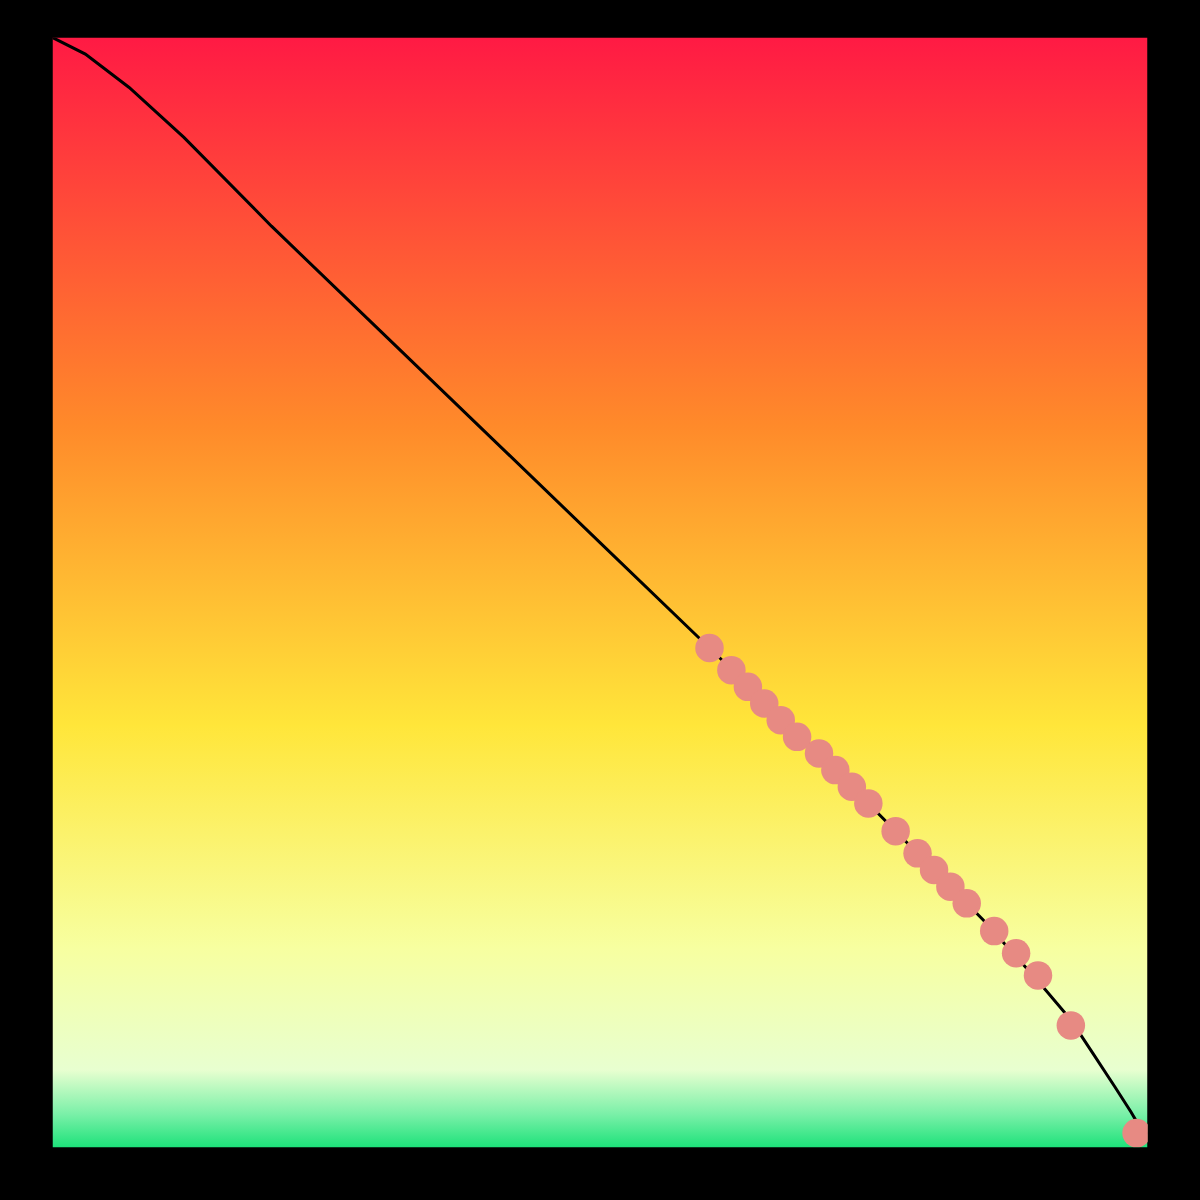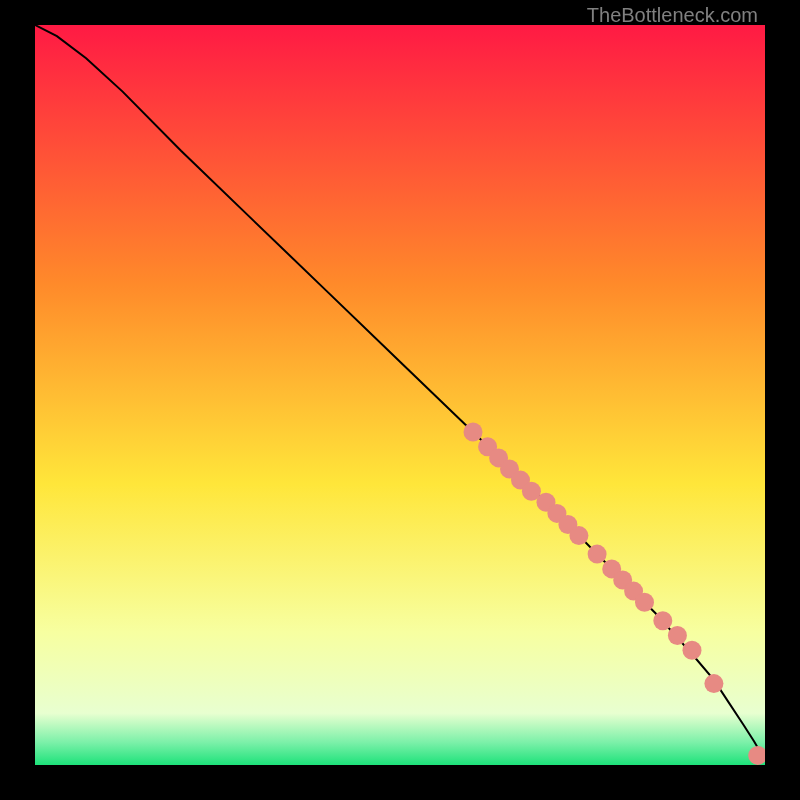--- a/index.html
+++ b/index.html
@@ -33,21 +33,20 @@
     font-weight: 400;
     letter-spacing: 0px;
   }
   svg { display: block; }
 </style>
 </head>
 <body>
 
 <div class="stage">
 
-  <div class="attribution">TheBottleneck.com</div>
 
   <svg class="plot" viewBox="0 0 730 740" preserveAspectRatio="none">
     <defs>
       <linearGradient id="bg" x1="0" y1="0" x2="0" y2="1">
         <stop offset="0%" stop-color="#ff1a44"></stop>
         <stop offset="35%" stop-color="#ff8a2a"></stop>
         <stop offset="62%" stop-color="#ffe63a"></stop>
         <stop offset="82%" stop-color="#f7ffa0"></stop>
         <stop offset="93%" stop-color="#e8ffd0"></stop>
         <stop offset="97%" stop-color="#7af0a8"></stop>

